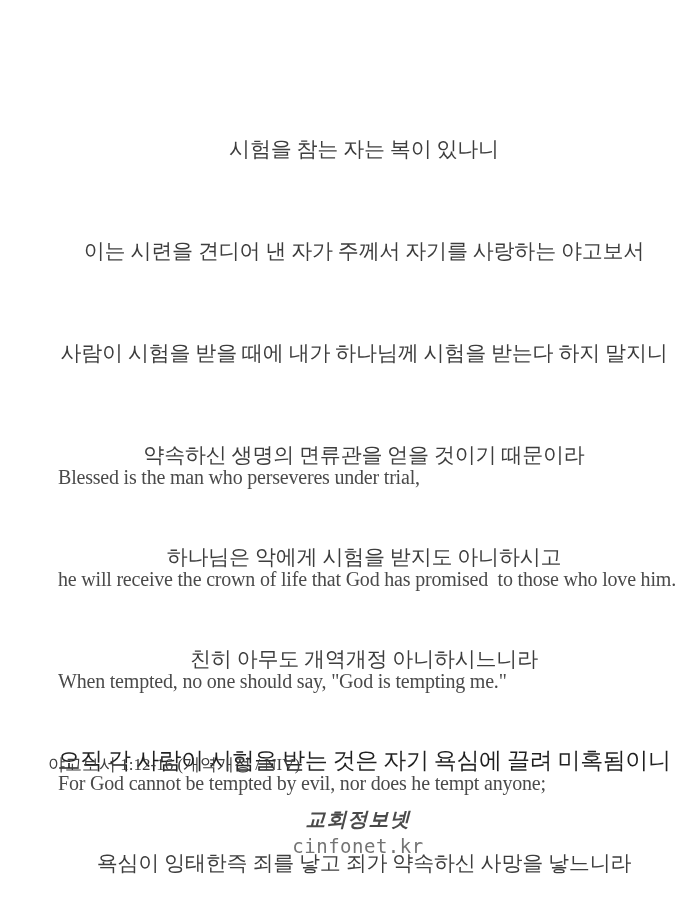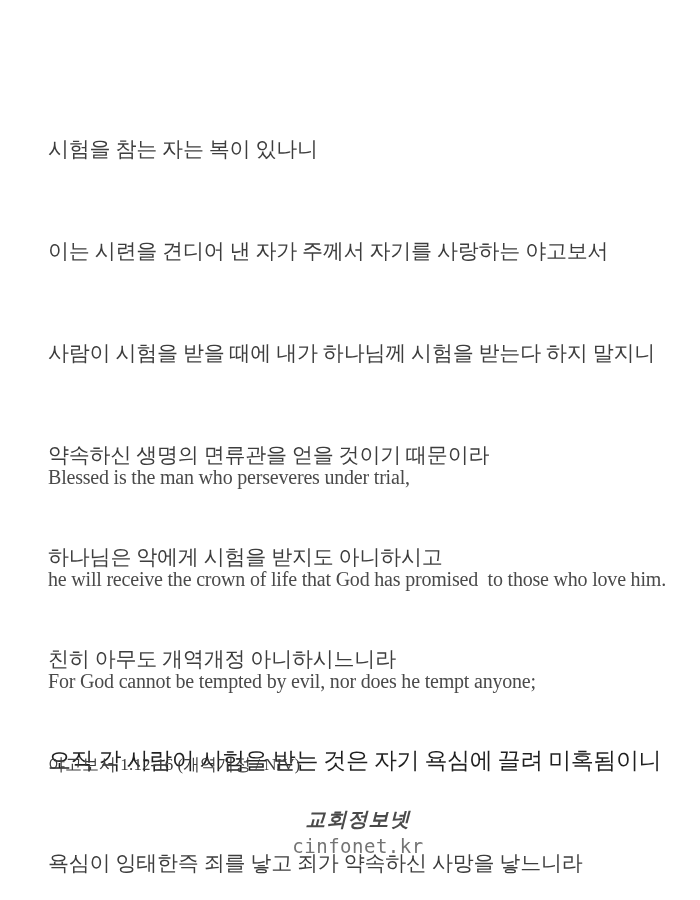--- a/index.html
+++ b/index.html
@@ -23,39 +23,39 @@
     position: absolute;
     left: 48px;
     top: 64px;
     right: 20px;
     font-size: 21px;
     line-height: 34px;
     color: #3d3d3d;
     letter-spacing: -0.2px;
     white-space: pre-wrap;
   }
-  .kr-line { height: 34px; }
+  .kr-line { height: 34px; text-align: center; }
   .kr-line.emphasis {
     font-size: 23px;
     font-weight: 400;
     color: #1f1f1f;
     letter-spacing: -0.4px;
   }
   .en-block {
     position: absolute;
     left: 48px;
     top: 392px;
     right: 10px;
     font-size: 20px;
     line-height: 34px;
     color: #4a4a4a;
     white-space: pre-wrap;
     letter-spacing: -0.2px;
   }
-  .en-line { height: 34px; }
+  .en-line { height: 34px; margin-left: 10px; }
   .reference {
     position: absolute;
     left: 48px;
     top: 750px;
     font-size: 17px;
     line-height: 30px;
     color: #3d3d3d;
   }
   .footer {
     position: absolute;
@@ -95,20 +95,21 @@
     <div class="kr-line">하나님은 악에게 시험을 받지도 아니하시고</div>
     <div class="kr-line">친히 아무도 개역개정 아니하시느니라</div>
     <div class="kr-line emphasis">오직 각 사람이 시험을 받는 것은 자기 욕심에 끌려 미혹됨이니</div>
     <div class="kr-line">욕심이 잉태한즉 죄를 낳고 죄가 약속하신 사망을 낳느니라</div>
     
   </div>
 
   <div class="en-block">
     <div class="en-line">Blessed is the man who perseveres under trial,</div>
     <div class="en-line">he will receive the crown of life that God has promised  to those who love him.</div>
+    <div class="en-line">When tempted, no one should say, "God is tempting me."</div>
     <div class="en-line">For God cannot be tempted by evil, nor does he tempt anyone;</div>
     
     
     
     
     
   </div>
 
   <div class="reference">야고보서 1:12-16 (개역개정 / NIV)</div>
 

